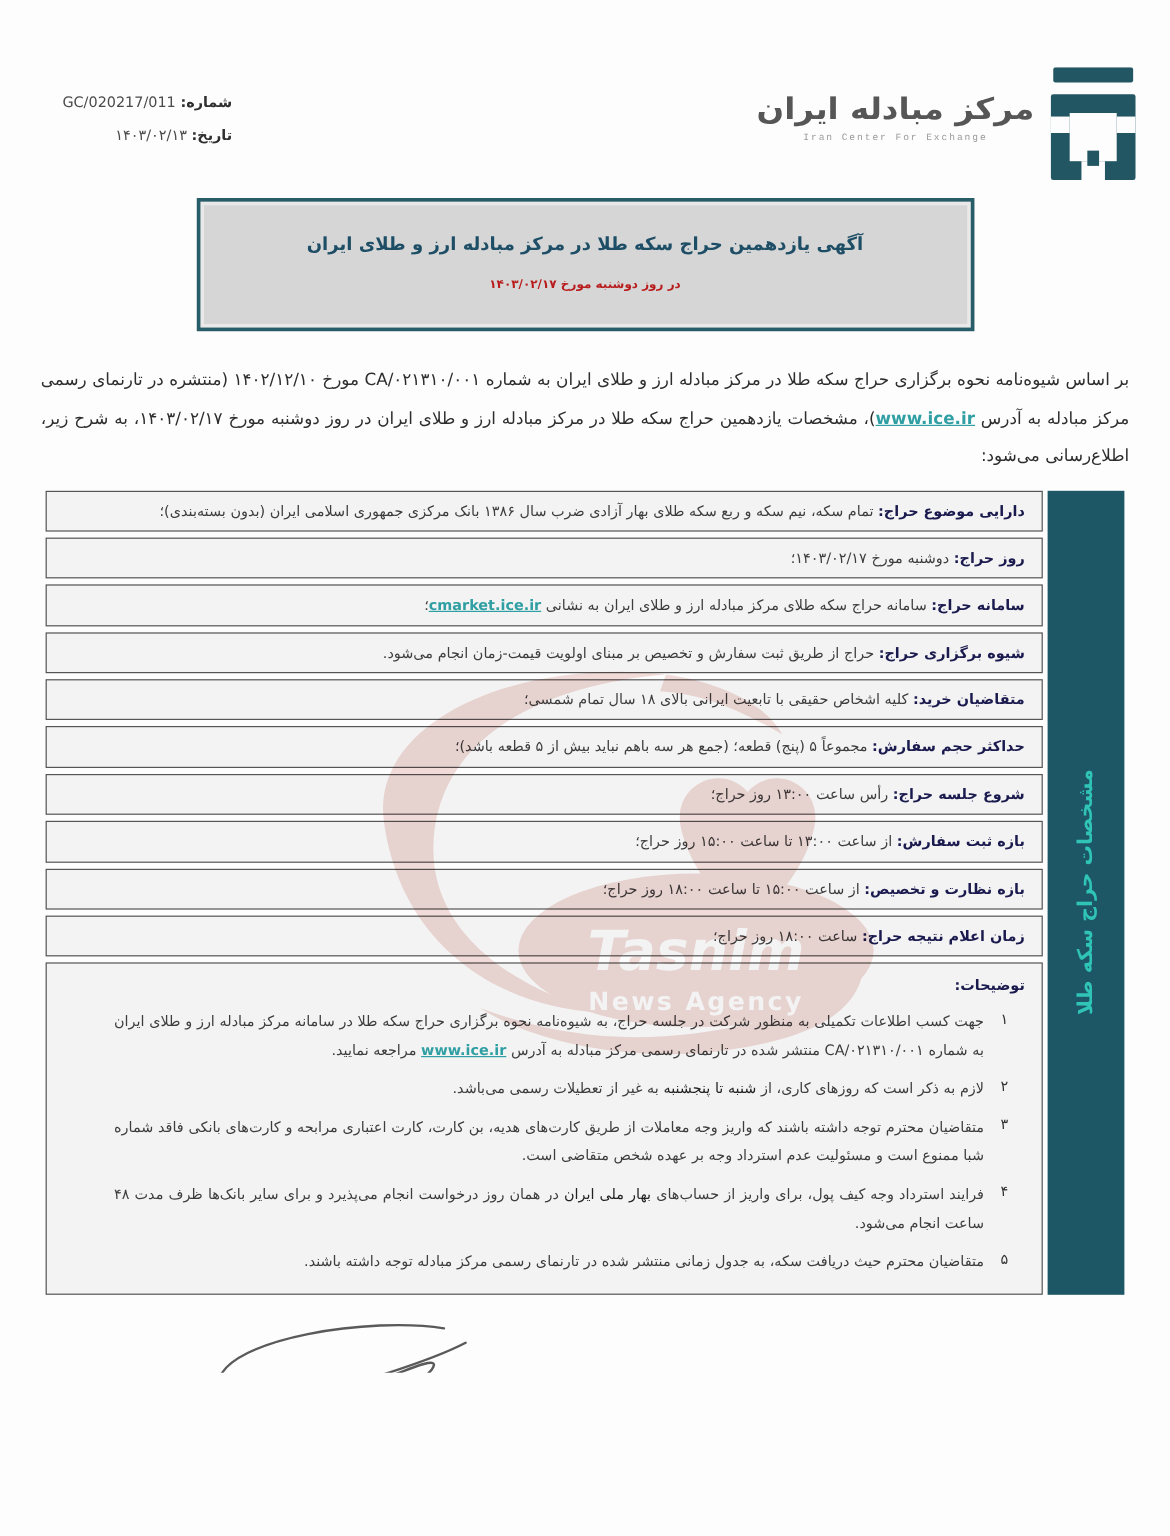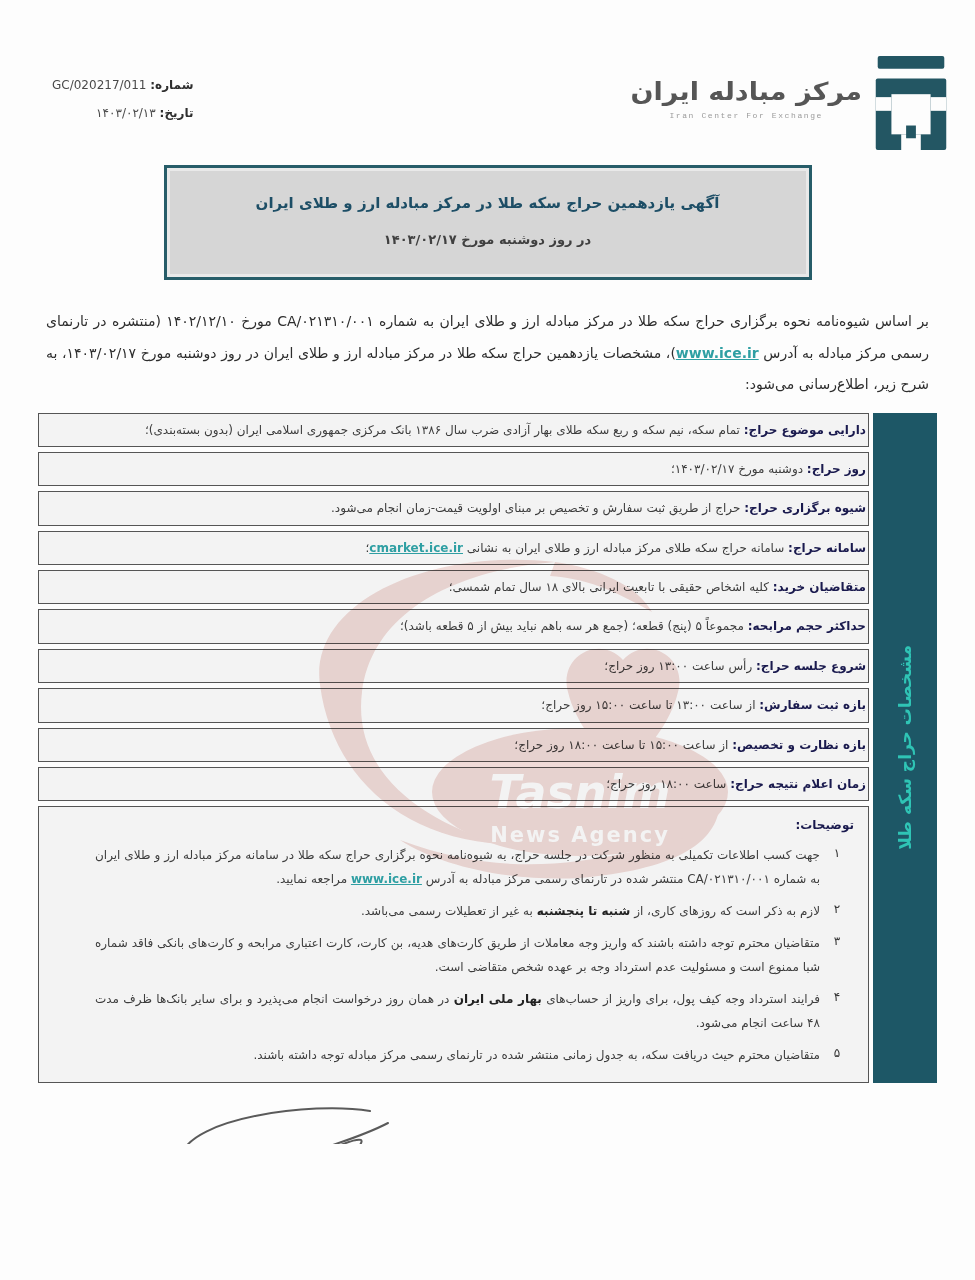--- a/index.html
+++ b/index.html
@@ -21,49 +21,49 @@
   .logo-fa { font-size:27px; font-weight:bold; color:#565656; letter-spacing:-1px; transform:scaleY(.92); }
   .logo-en { font-size:8px; color:#9b9b9b; letter-spacing:1.6px; margin-top:4px;font-family:Liberation Mono, monospace; }
 
   
   .title-box {
     width:648px; margin:165px auto 0; background:#d6d6d6;
     border:3px solid #275d69; box-shadow:inset 0 0 0 3px #e9e9e9;
     text-align:center; padding:26px 16px 30px;
   }
   .title-box .t1 { font-size:15px; font-weight:bold; color:#1d4e66; }
-  .title-box .t2 { font-size:13px; font-weight:bold; color:#404040; margin-top:20px; }
+  .title-box .t2 { font-size:10px; font-weight:bold; color:#b91c1c; margin-top:20px; }
 
   
   .intro {
-    margin:26px 46px 0; direction:rtl; text-align:justify;
+    margin:26px 34px 0; direction:rtl; text-align:justify;
     font-size:14px; line-height:2.25; color:#2d2d2d;
   }
   a.doclink { color:#2f9fa3; font-weight:bold; text-decoration:underline; cursor:pointer; }
 
   
   .spec-table { margin:12px 38px 0; display:flex; direction:rtl; gap:4px; position:relative; z-index:1; }
   .side {
     width:64px; background:#1d5766; display:flex; align-items:center; justify-content:center; flex:none;
   }
   .side span {
     writing-mode:vertical-rl; transform:rotate(180deg);
     color:#2fc4b5; font-weight:bold; font-size:17px; letter-spacing:4px; white-space:nowrap;
   }
   .rows { flex:1; display:flex; flex-direction:column; gap:5px; }
   .row {
     border:1px solid #555; background:#f3f3f3;
-    padding:6px 2px; font-size:12px; color:#3d3d3d; line-height:1.7; direction:rtl;
+    padding:6px 14px; font-size:12px; color:#3d3d3d; line-height:1.7; direction:rtl;
   }
   .row .lbl { font-weight:bold; color:#1a1a4e; }
   .row.notes { padding:8px 14px 14px; }
   .note { display:flex; direction:rtl; margin-top:7px; }
   .note .num { width:34px; flex:none; text-align:center; color:#333; }
   .note .txt { flex:1; text-align:justify; line-height:2.05; margin-left:42px; }
-  .note .b { font-weight:bold; color:#222; }
+  .note .b { font-weight:normal; color:#222; }
 
   
   .watermark {
     position:absolute; left:250px; top:540px; width:500px; height:340px;
     z-index:3; pointer-events:none; mix-blend-mode:multiply; opacity:.95;
   }
 
   
   .sig { margin:22px 0 0 95px; width:390px; text-align:center; direction:rtl; position:relative; z-index:1; }
   .sig svg { display:block; margin:0 auto -8px; }
@@ -109,24 +109,24 @@
 
   <p class="intro"><span>بر اساس شیوه‌نامه نحوه برگزاری حراج سکه طلا در مرکز مبادله ارز و طلای ایران به شماره CA/۰۲۱۳۱۰/۰۰۱ مورخ ۱۴۰۲/۱۲/۱۰ (منتشره در تارنمای رسمی مرکز مبادله به آدرس </span><a class="doclink">www.ice.ir</a><span>)، مشخصات یازدهمین حراج سکه طلا در مرکز مبادله ارز و طلای ایران در روز دوشنبه مورخ ۱۴۰۳/۰۲/۱۷، به شرح زیر، اطلاع‌رسانی می‌شود:</span></p>
 
   <div class="spec-table">
     <div class="side">
       <span>مشخصات حراج سکه طلا</span>
     </div>
     <div class="rows">
       <div class="row"><span class="lbl">دارایی موضوع حراج:</span> <span>تمام سکه، نیم سکه و ربع سکه طلای بهار آزادی ضرب سال ۱۳۸۶ بانک مرکزی جمهوری اسلامی ایران (بدون بسته‌بندی)؛</span></div>
       <div class="row"><span class="lbl">روز حراج:</span> <span>دوشنبه مورخ ۱۴۰۳/۰۲/۱۷؛</span></div>
+      <div class="row"><span class="lbl">سامانه حراج:</span> <span>سامانه حراج سکه طلای مرکز مبادله ارز و طلای ایران به نشانی </span><a class="doclink">cmarket.ice.ir</a><span>؛</span></div>
       <div class="row"><span class="lbl">شیوه برگزاری حراج:</span> <span>حراج از طریق ثبت سفارش و تخصیص بر مبنای اولویت قیمت-زمان انجام می‌شود.</span></div>
-      <div class="row"><span class="lbl">سامانه حراج:</span> <span>سامانه حراج سکه طلای مرکز مبادله ارز و طلای ایران به نشانی </span><a class="doclink">cmarket.ice.ir</a><span>؛</span></div>
       <div class="row"><span class="lbl">متقاضیان خرید:</span> <span>کلیه اشخاص حقیقی با تابعیت ایرانی بالای ۱۸ سال تمام شمسی؛</span></div>
-      <div class="row"><span class="lbl">حداکثر حجم مرابحه:</span> <span>مجموعاً ۵ (پنج) قطعه؛ (جمع هر سه باهم نباید بیش از ۵ قطعه باشد)؛</span></div>
+      <div class="row"><span class="lbl">حداکثر حجم سفارش:</span> <span>مجموعاً ۵ (پنج) قطعه؛ (جمع هر سه باهم نباید بیش از ۵ قطعه باشد)؛</span></div>
       <div class="row"><span class="lbl">شروع جلسه حراج:</span> <span>رأس ساعت ۱۳:۰۰ روز حراج؛</span></div>
       <div class="row"><span class="lbl">بازه ثبت سفارش:</span> <span>از ساعت ۱۳:۰۰ تا ساعت ۱۵:۰۰ روز حراج؛</span></div>
       <div class="row"><span class="lbl">بازه نظارت و تخصیص:</span> <span>از ساعت ۱۵:۰۰ تا ساعت ۱۸:۰۰ روز حراج؛</span></div>
       <div class="row"><span class="lbl">زمان اعلام نتیجه حراج:</span> <span>ساعت ۱۸:۰۰ روز حراج؛</span></div>
 
       <div class="row notes">
         <div><span class="lbl">توضیحات:</span></div>
         <div class="note">
           <span class="num">۱</span>
           <span class="txt"><span>جهت کسب اطلاعات تکمیلی به منظور شرکت در جلسه حراج، به شیوه‌نامه نحوه برگزاری حراج سکه طلا در سامانه مرکز مبادله ارز و طلای ایران به شماره CA/۰۲۱۳۱۰/۰۰۱ منتشر شده در تارنمای رسمی مرکز مبادله به آدرس </span><a class="doclink">www.ice.ir</a><span> مراجعه نمایید.</span></span>

